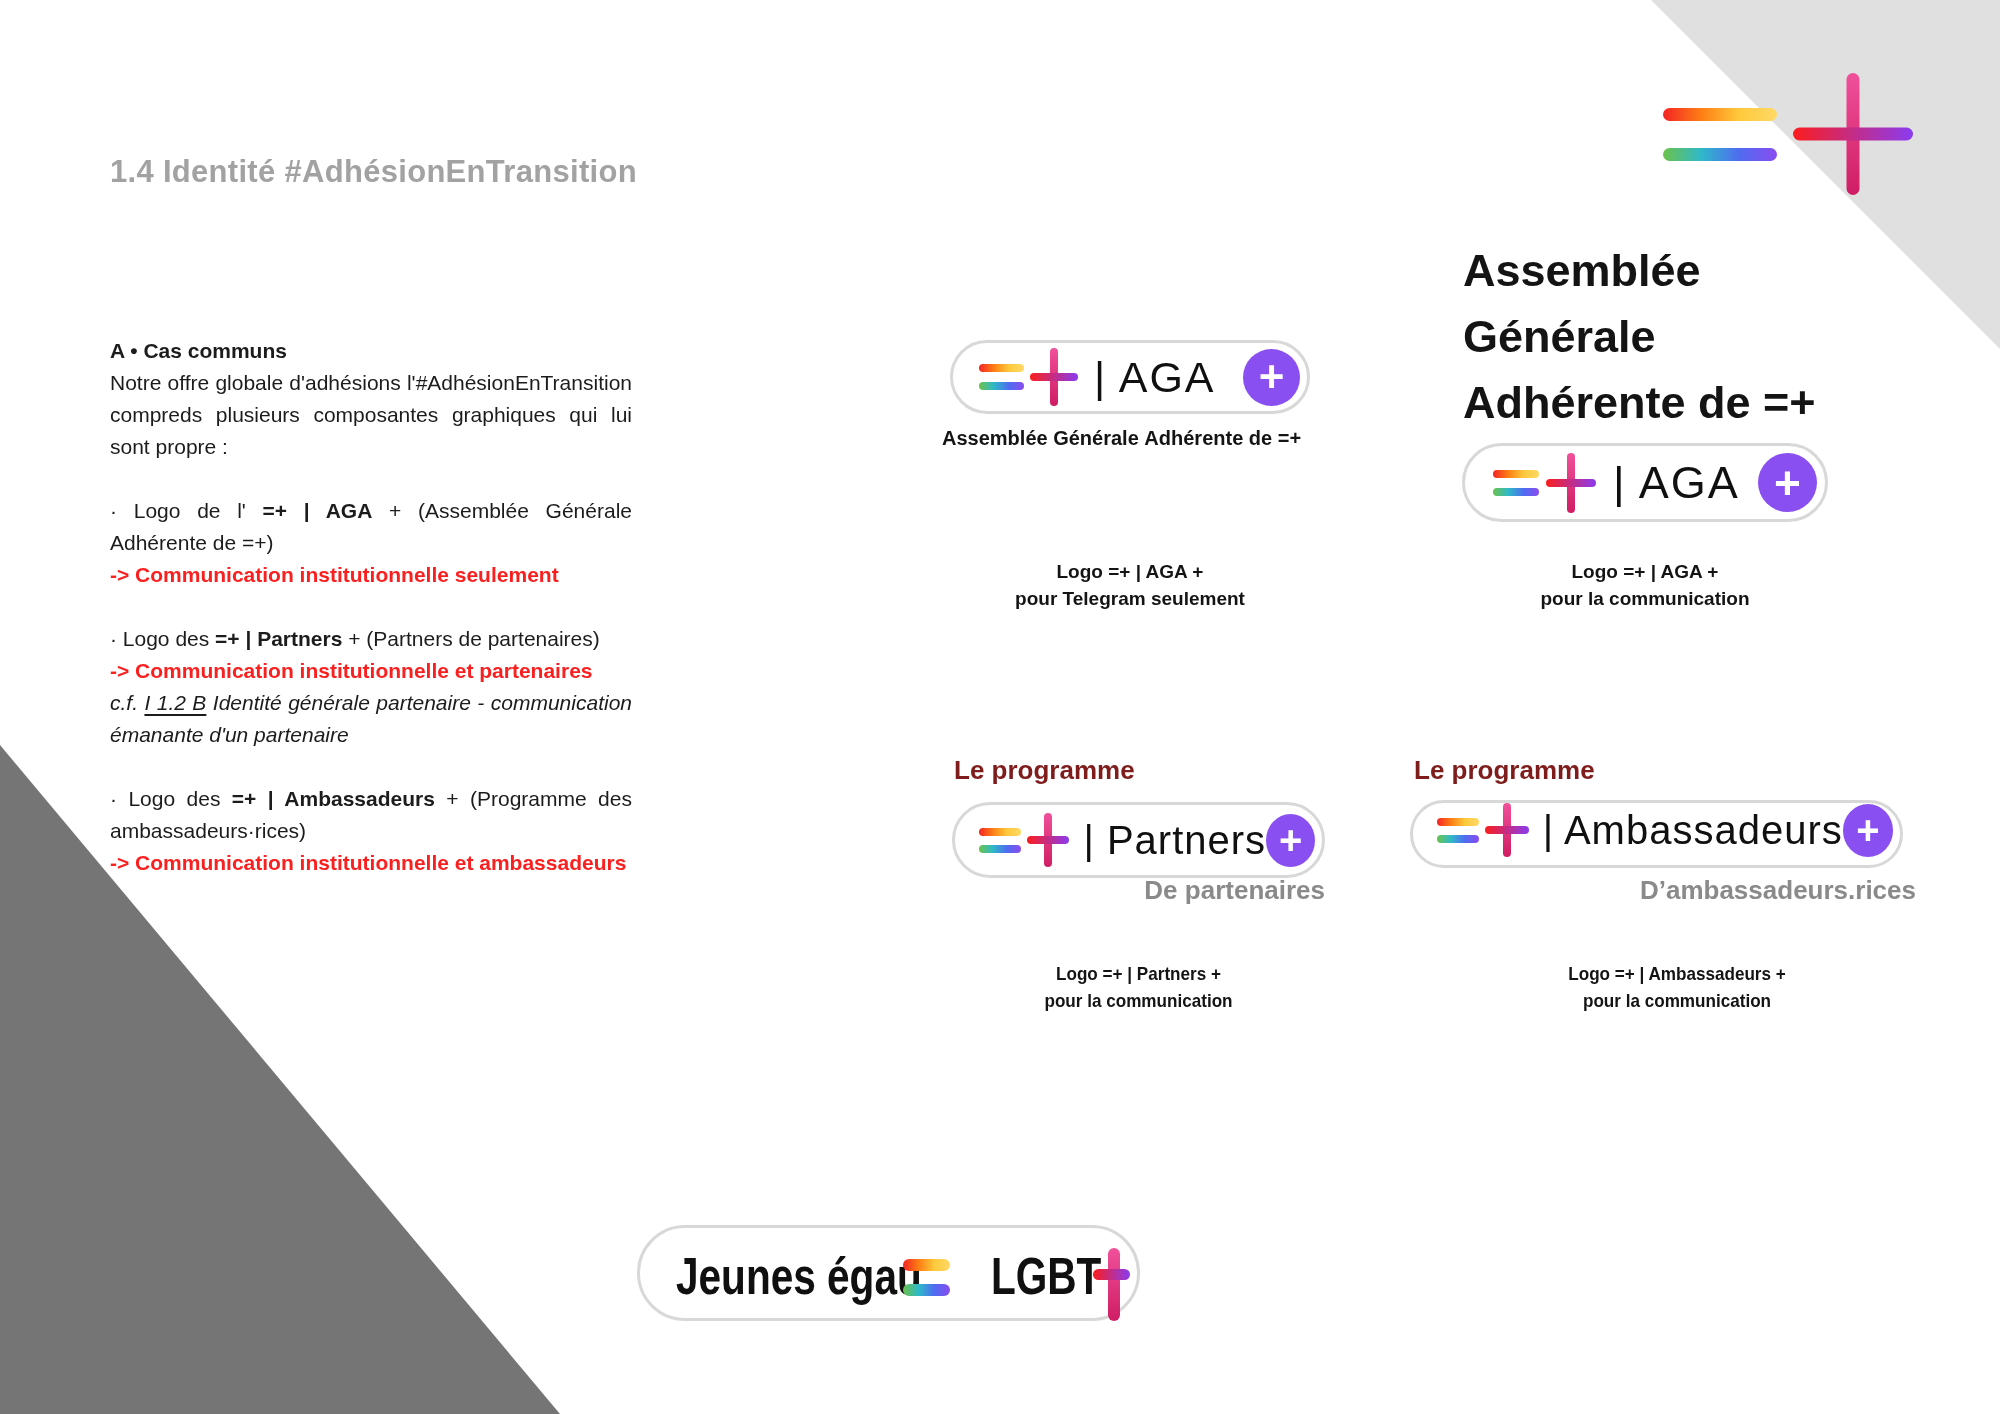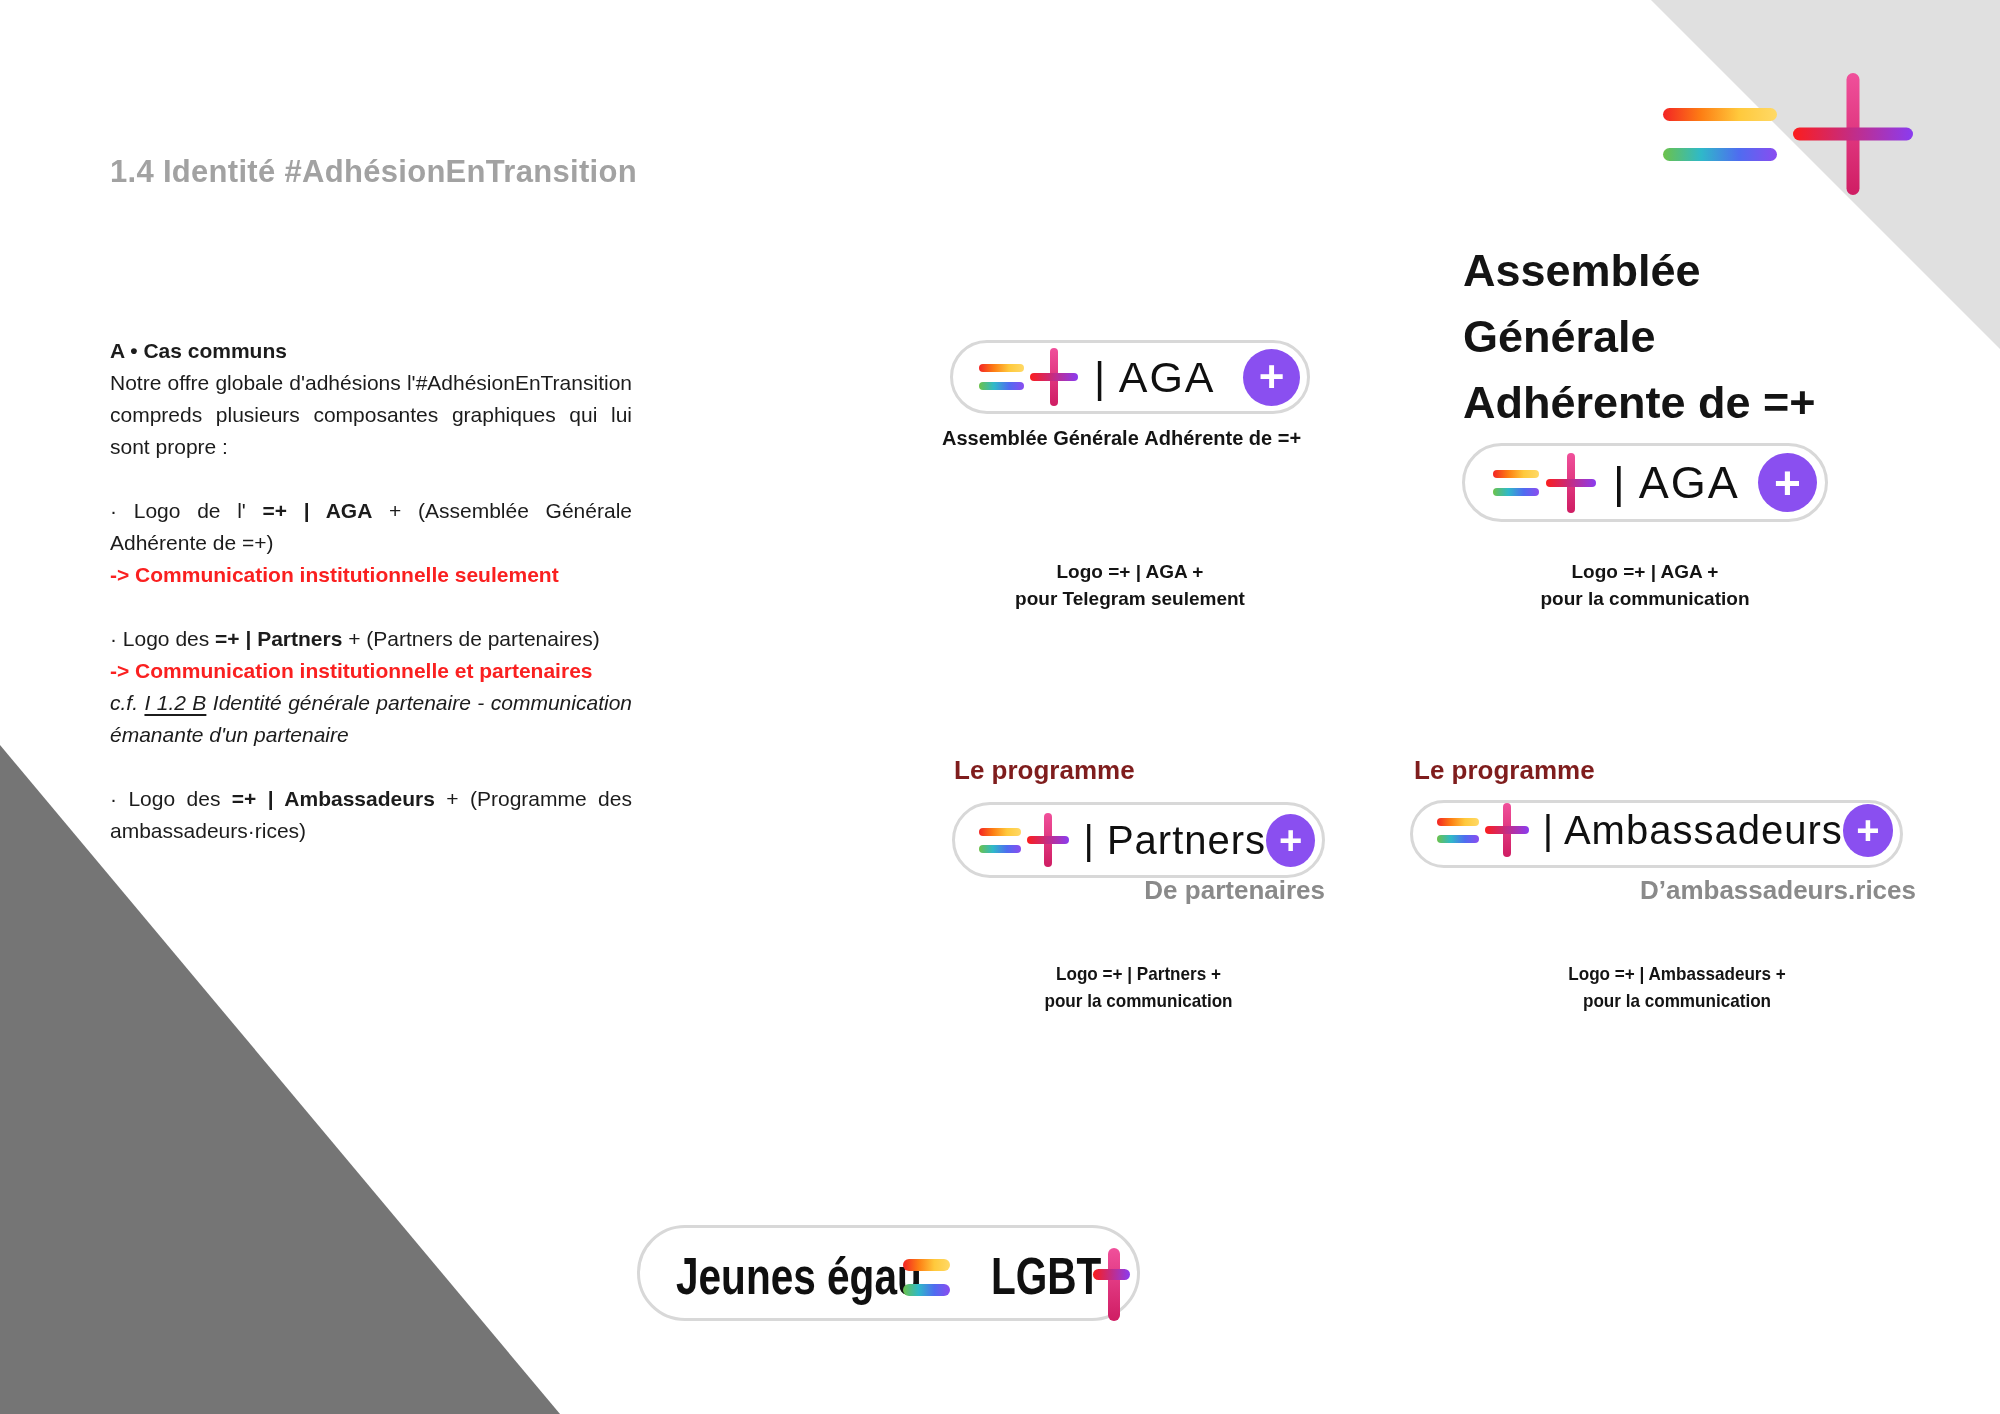--- a/index.html
+++ b/index.html
@@ -148,20 +148,21 @@
     <p>Notre offre globale d'adhésions l'#AdhésionEnTransition compreds plusieurs composantes graphiques qui lui sont propre :</p>
 
     <p class="nob"><span>· Logo de l' </span><b class="inb">=+ | AGA</b><span> + (Assemblée Générale Adhérente de =+)</span></p>
     <p class="red">-&gt; Communication institutionnelle seulement</p>
 
     <p class="nob"><span>· Logo des </span><b class="inb">=+ | Partners</b><span> +  (Partners de partenaires)</span></p>
     <p class="red nob">-&gt; Communication institutionnelle et partenaires</p>
     <p class="cfline"><span>c.f. </span><u>I  1.2  B</u><span> Identité générale partenaire - communication émanante d'un partenaire</span></p>
 
     <p class="nob"><span>· Logo des </span><b class="inb">=+ | Ambassadeurs</b><span> + (Programme des ambassadeurs·rices)</span></p>
+    <p class="red">-&gt; Communication institutionnelle et ambassadeurs</p>
   </div>
 
   <div class="pill p-aga1">
     <span class="eq">
       <i class="bar-top"></i>
       <i class="bar-bot"></i>
     </span>
     <span class="plusw plus">
       <i class="v"></i>
       <i class="h"></i>

